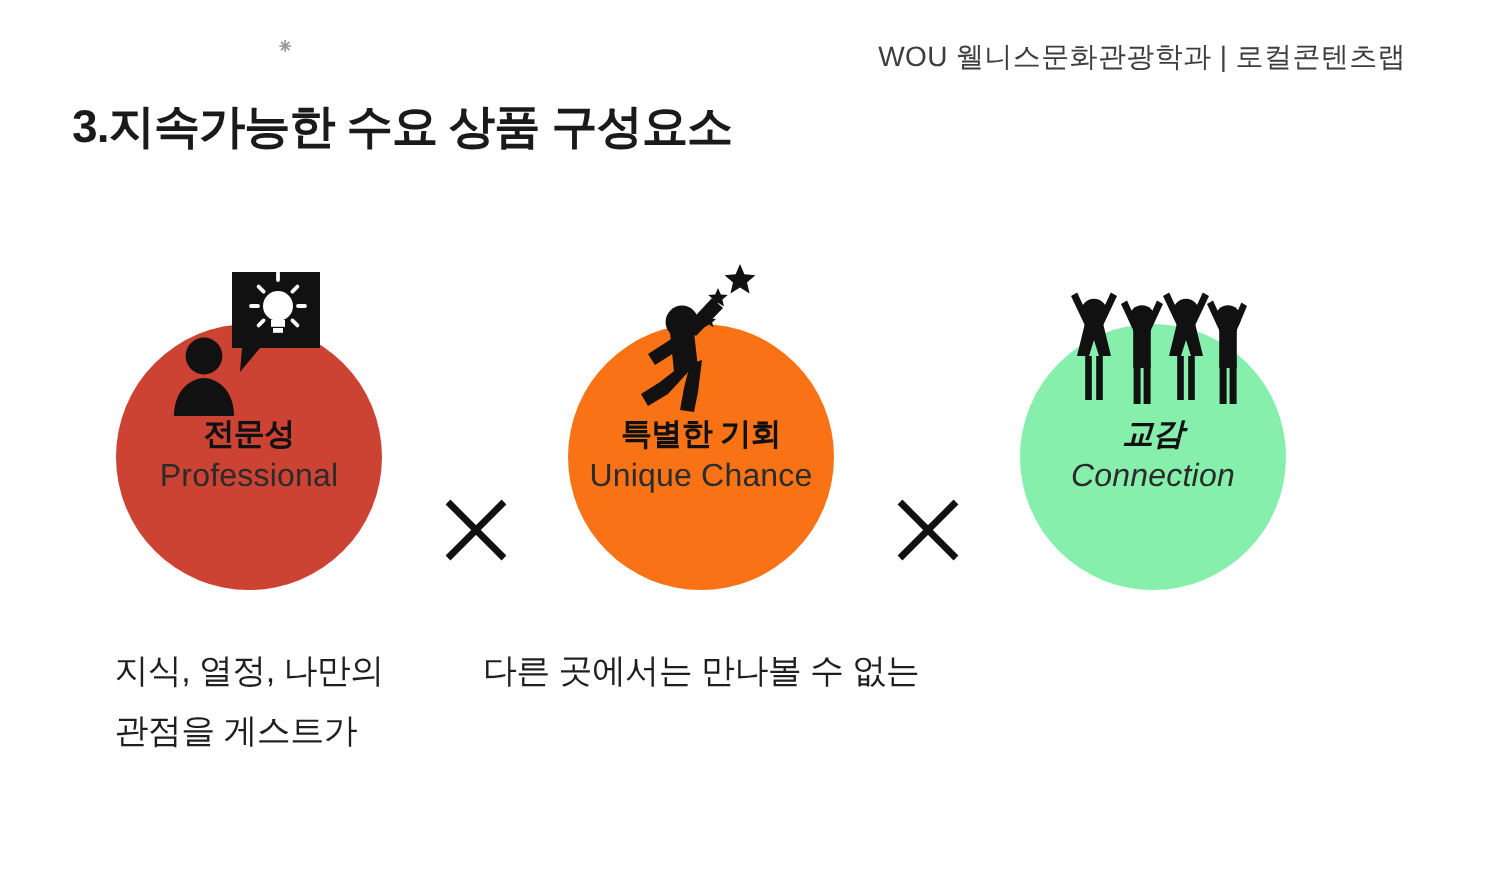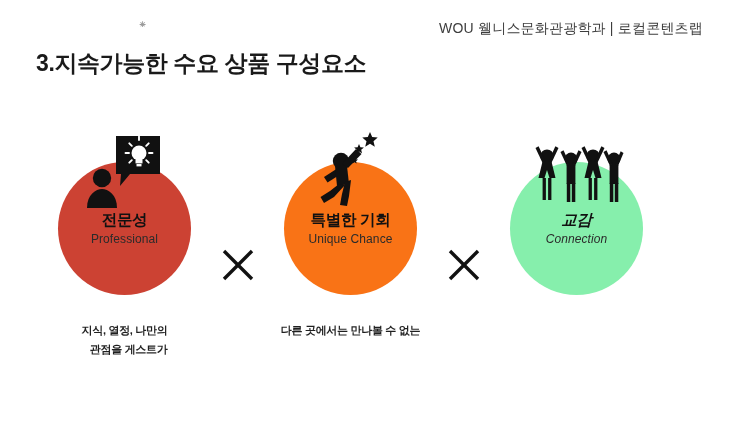--- a/index.html
+++ b/index.html
@@ -94,30 +94,30 @@
   }
   .circle-ko {
     font-size: 15.5px;
     font-weight: bold;
     color: #111111;
     line-height: 1.1;
     letter-spacing: -0.3px;
   }
   .circle-en {
     margin-top: 3px;
-    font-size: 12px;
+    font-size: 16px;
     color: #2b2b2b;
     letter-spacing: 0.1px;
   }
 
   .caption {
     margin-top: 26px;
-    text-align: right;
-    font-size: 11px;
-    font-weight: bold;
+    text-align: left;
+    font-size: 17px;
+    font-weight: normal;
     color: #1f1f1f;
     line-height: 1.75;
     letter-spacing: -0.3px;
     white-space: nowrap;
   }
 
   
   .xsep {
     width: 54px;
     align-self: flex-start;

